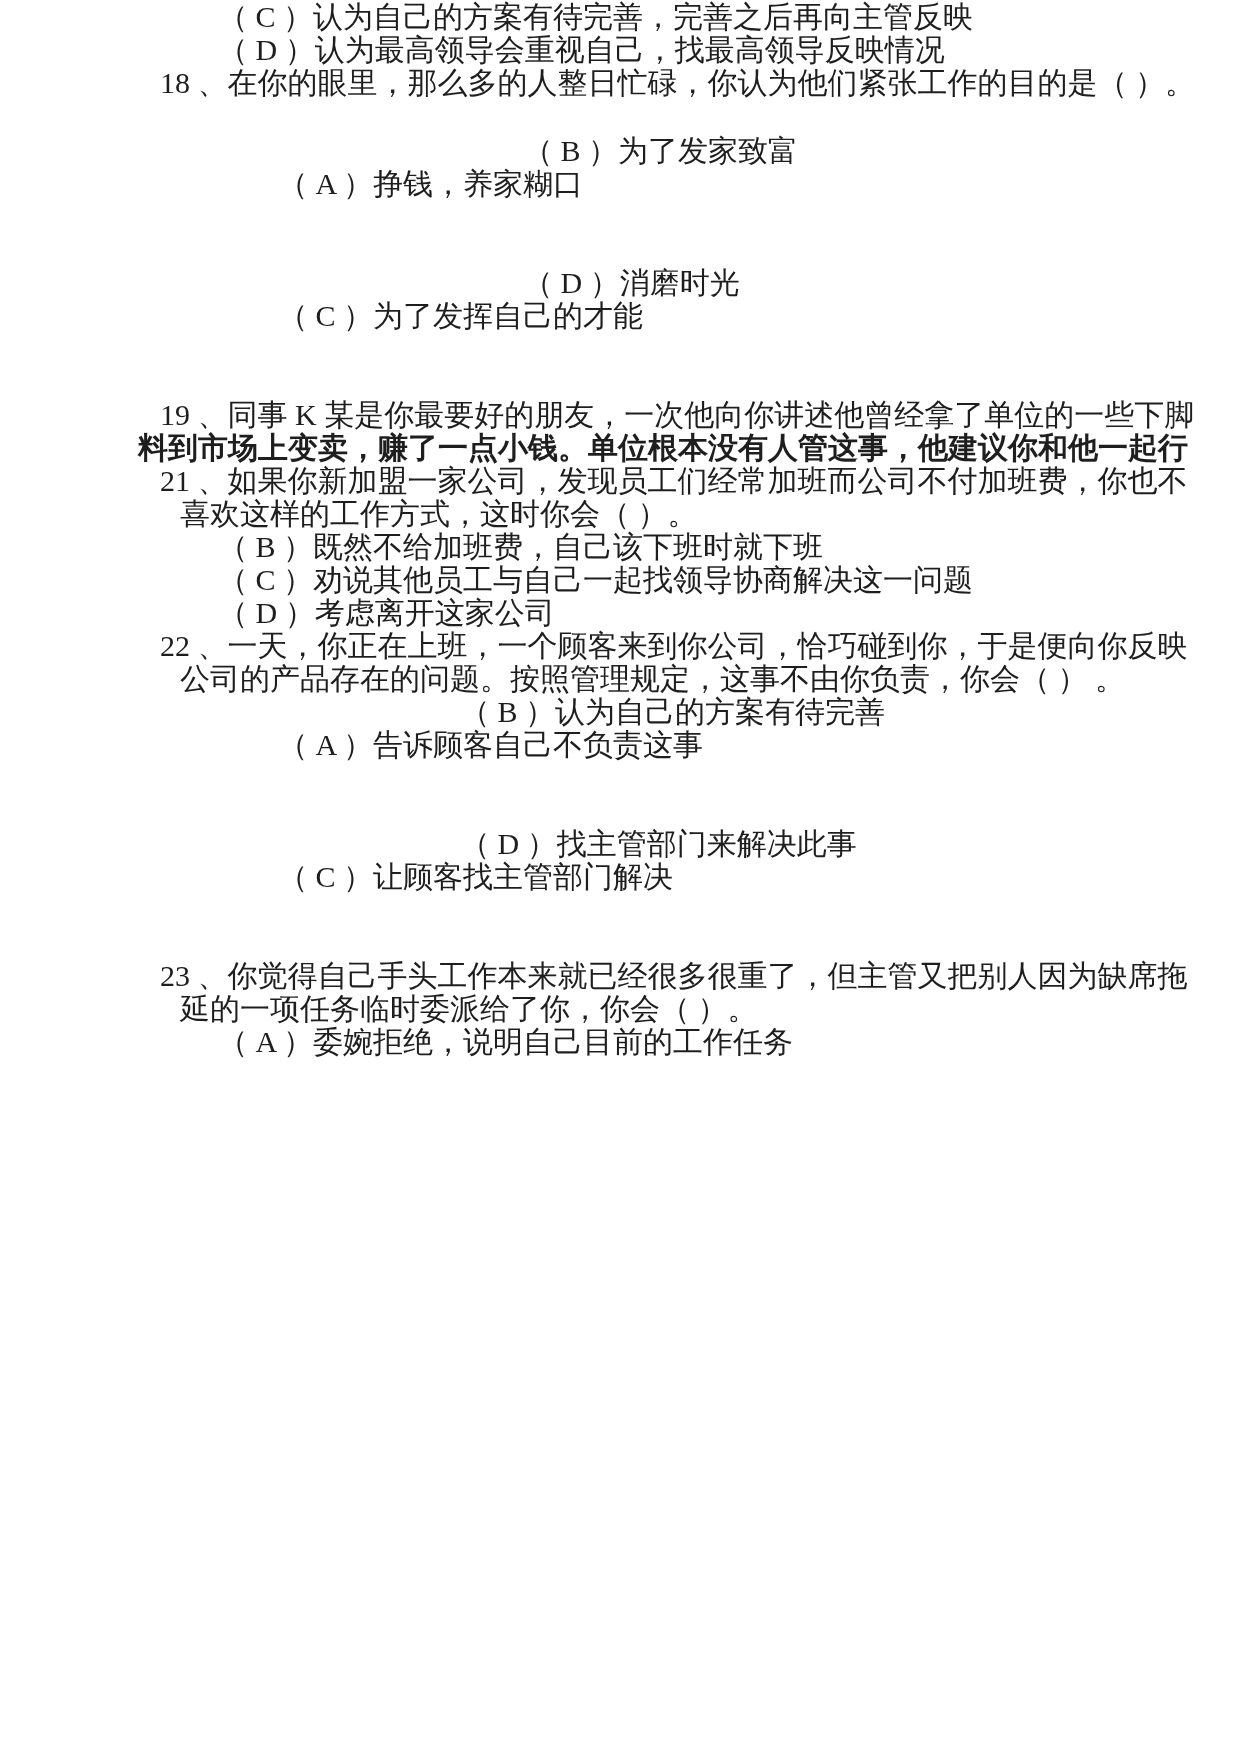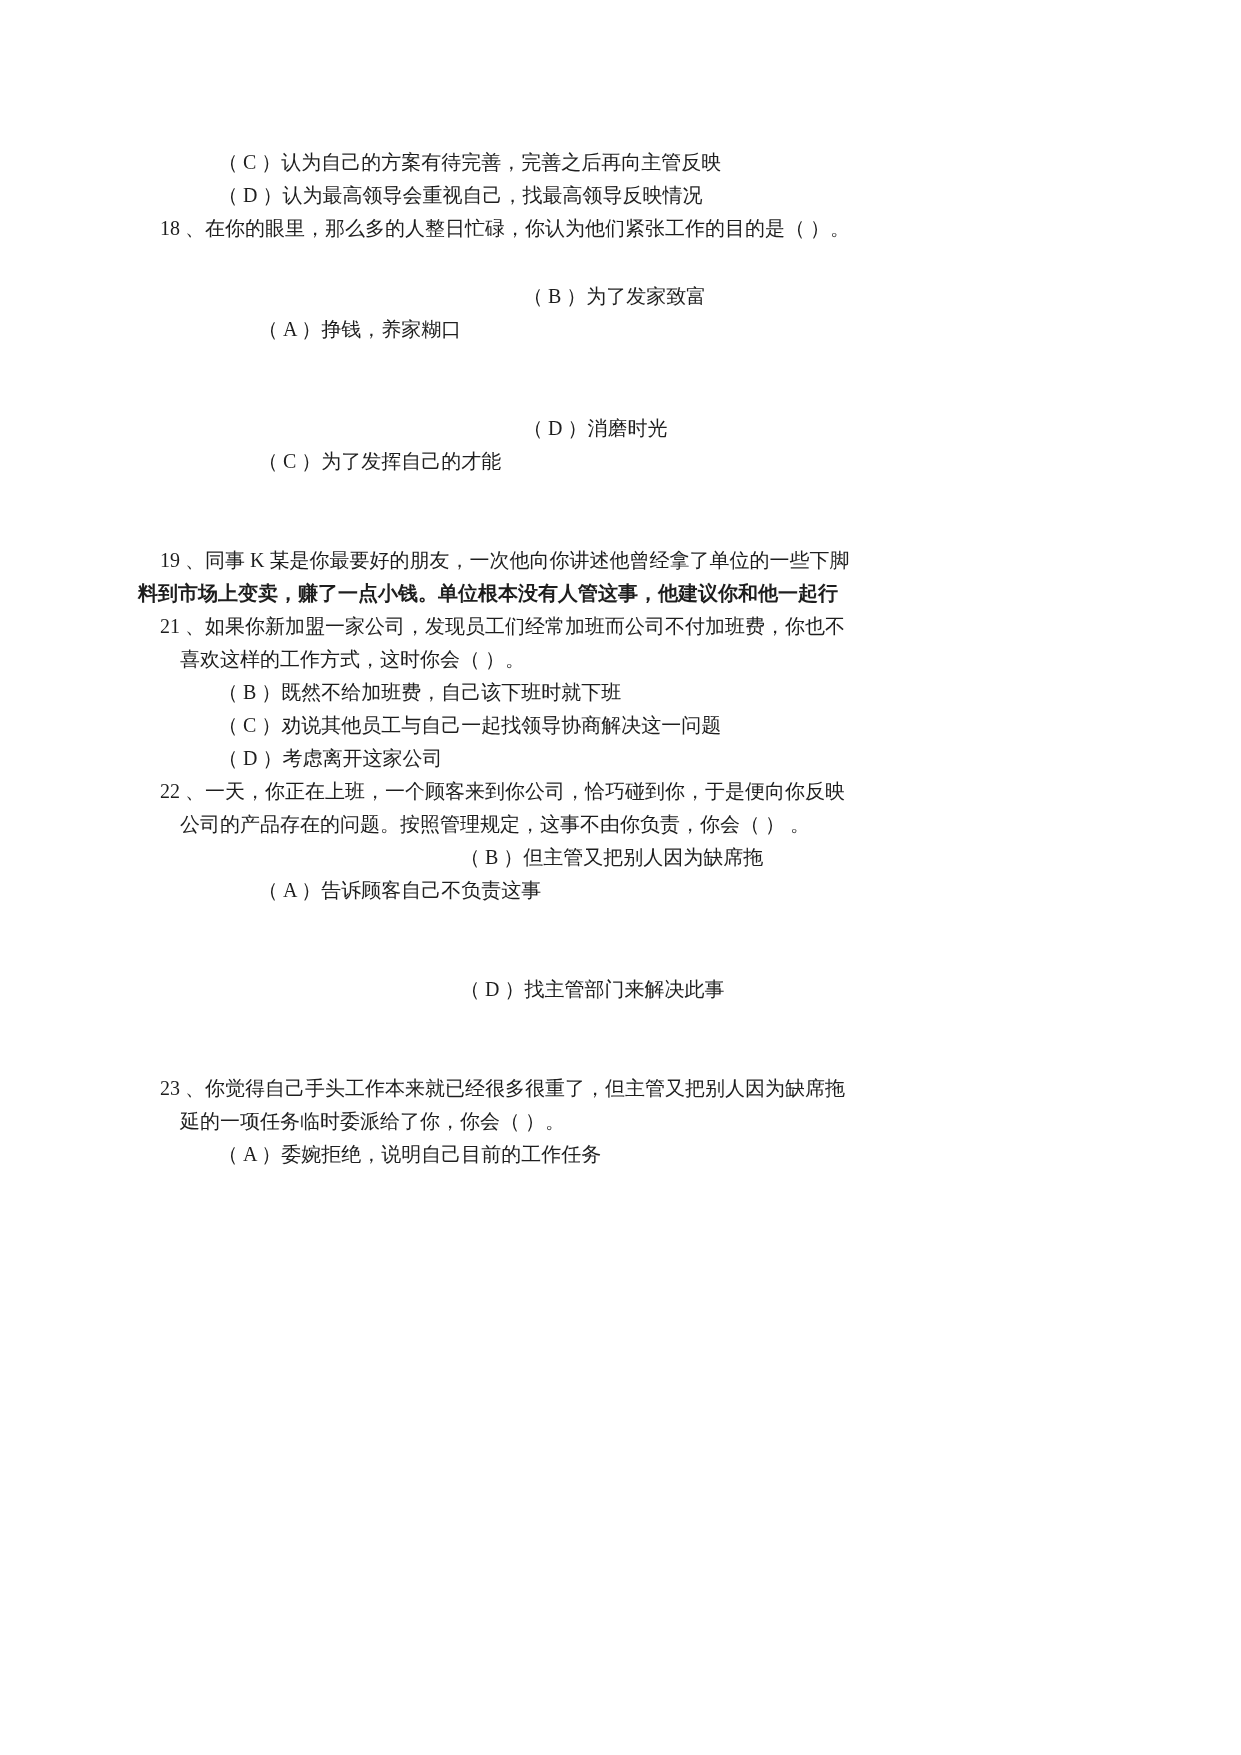--- a/index.html
+++ b/index.html
@@ -7,25 +7,24 @@
     padding: 0;
     background: #ffffff;
   }
   .page {
     position: relative;
     width: 1241px;
     height: 1755px;
     background: #ffffff;
     color: #1e1e1e;
     font-family: "Liberation Serif", "DejaVu Serif", serif;
-    font-size: 20px;
+    font-size: 30px;
     line-height: 33px;
     overflow: hidden;
     box-sizing: border-box;
-    padding-top: 146px;
   }
   .line { white-space: pre; }
   
   .l-first { padding-left: 160px; }   
   .l-cont  { padding-left: 180px; }   
   .l-wide  { padding-left: 138px; font-weight: bold; }   
   .l-opt   { padding-left: 218px; }   
   
   .qblock { }
   .opts-gap { margin-top: 35px; }     
@@ -73,23 +72,24 @@
       <div class="line l-opt">（ D ）考虑离开这家公司</div>
     </div>
   </div>
 
   <div class="qblock">
     <div class="line l-first">22 、一天，你正在上班，一个顾客来到你公司，恰巧碰到你，于是便向你反映</div>
     <div class="line l-cont">公司的产品存在的问题。按照管理规定，这事不由你负责，你会（ ） 。</div>
     <div>
       <div class="line l-opt opt-row">
         <span>（ A ）告诉顾客自己不负责这事</span>
-        <span class="opt-col2-460">（ B ）但主管又把别人因为缺席拖</span>
+        <span class="opt-col2-460">（ B ）认为自己的方案有待完善</span>
       </div>
       <div class="line l-opt opt-row">
+        <span>（ C ）让顾客找主管部门解决</span>
         <span class="opt-col2-460">（ D ）找主管部门来解决此事</span>
       </div>
     </div>
   </div>
 
   <div class="qblock">
     <div class="line l-first">23 、你觉得自己手头工作本来就已经很多很重了，但主管又把别人因为缺席拖</div>
     <div class="line l-cont">延的一项任务临时委派给了你，你会（ ）。</div>
     <div>
       <div class="line l-opt">（ A ）委婉拒绝，说明自己目前的工作任务</div>

